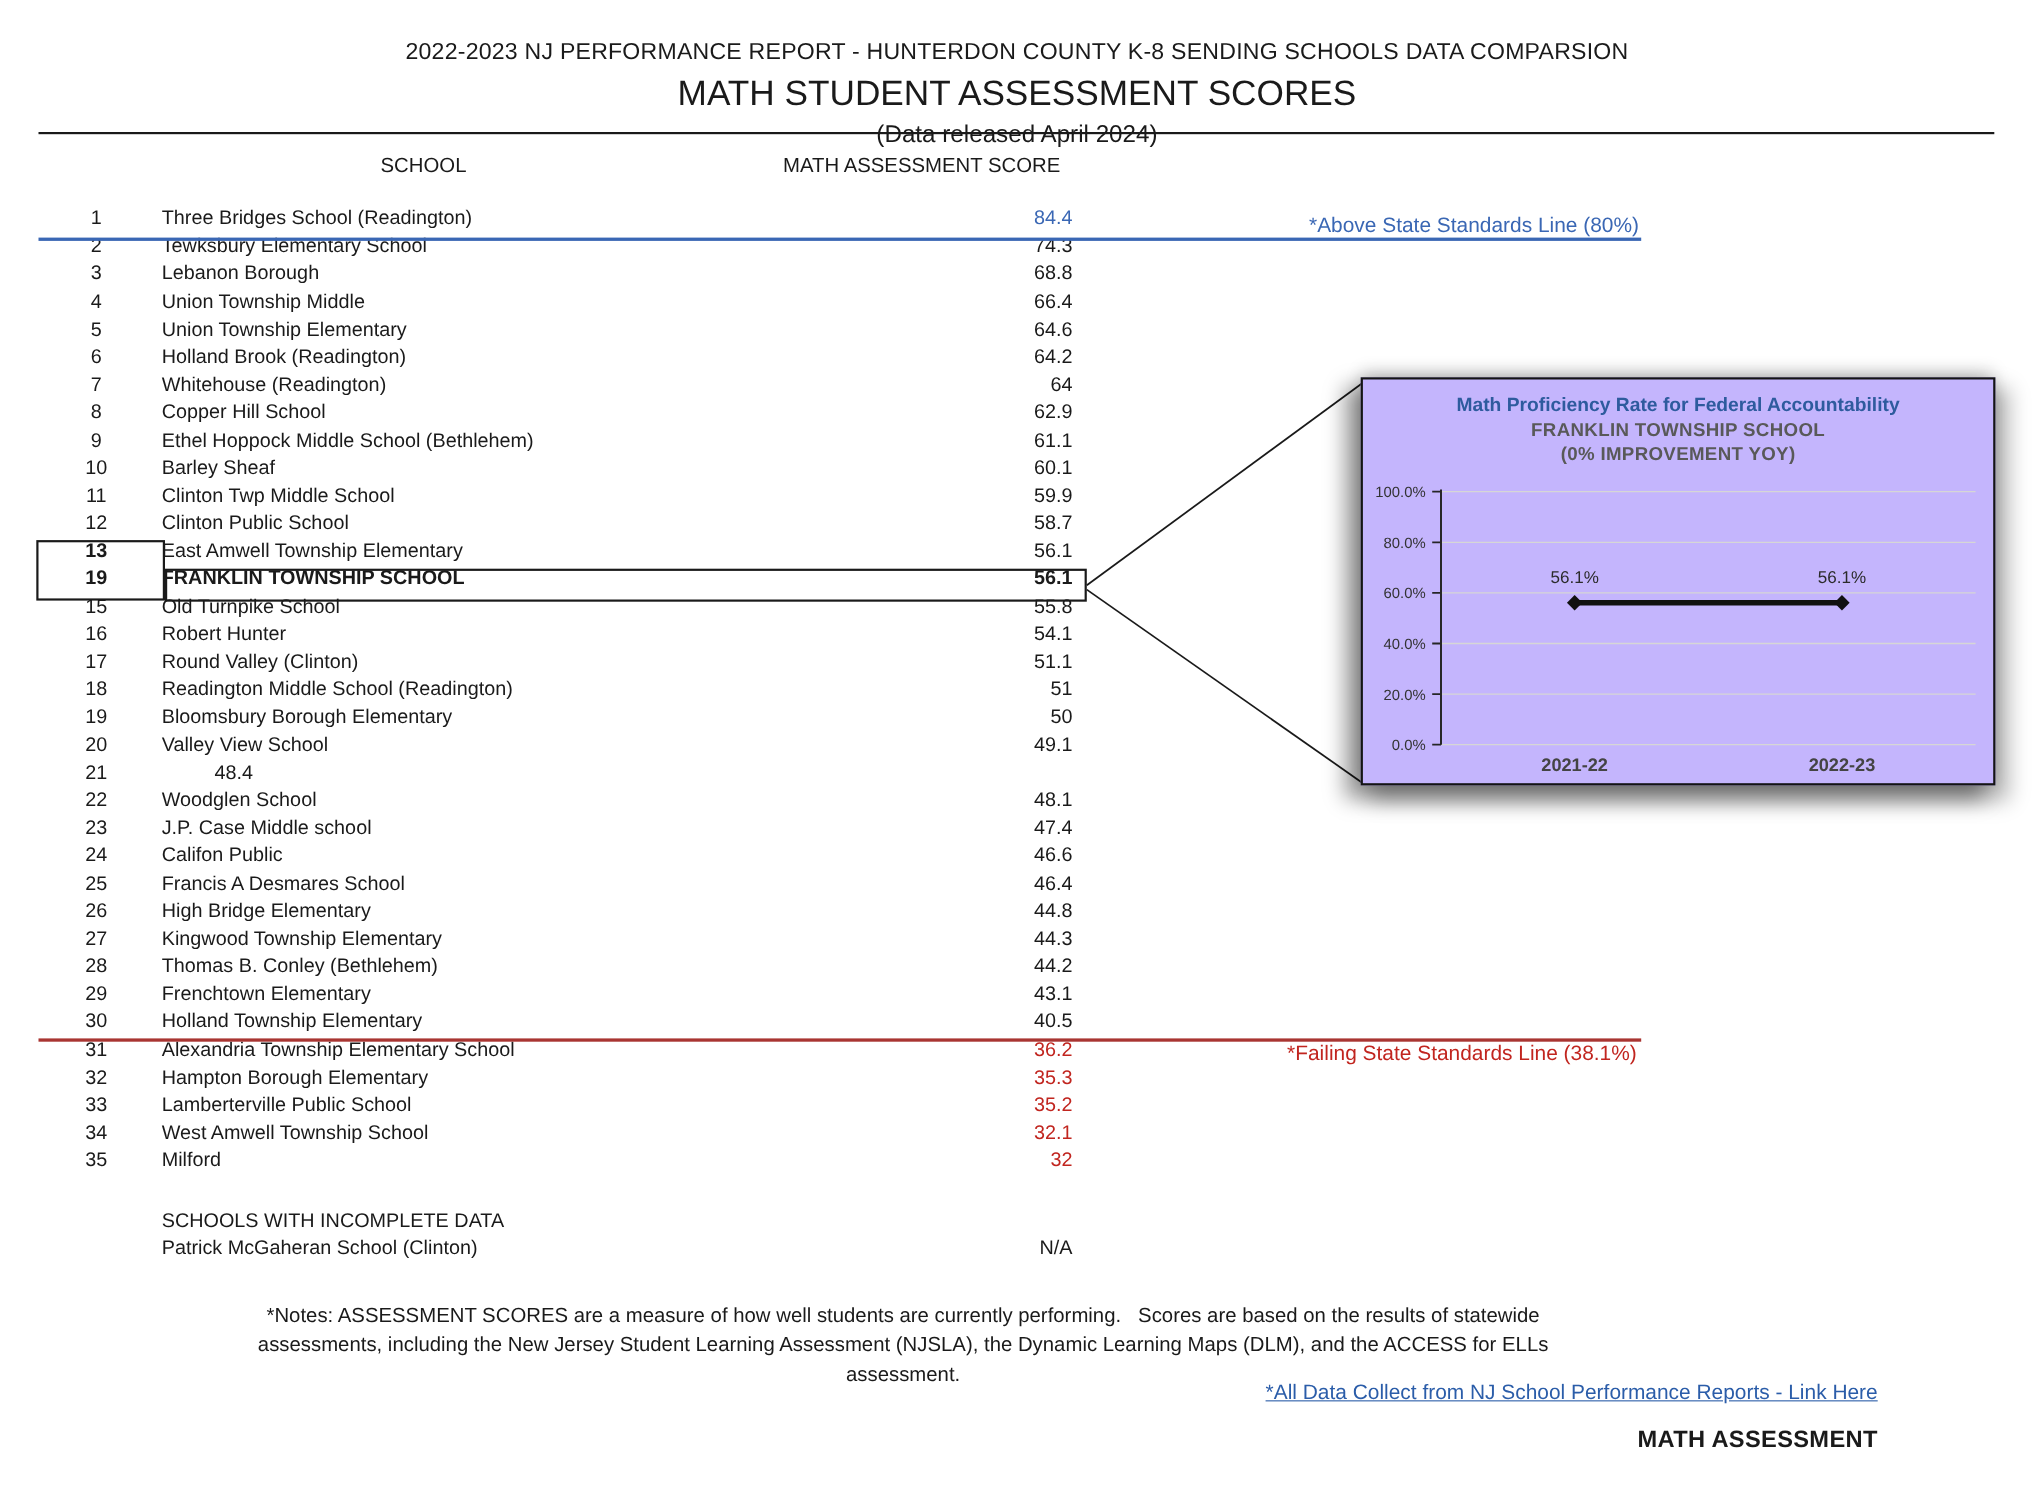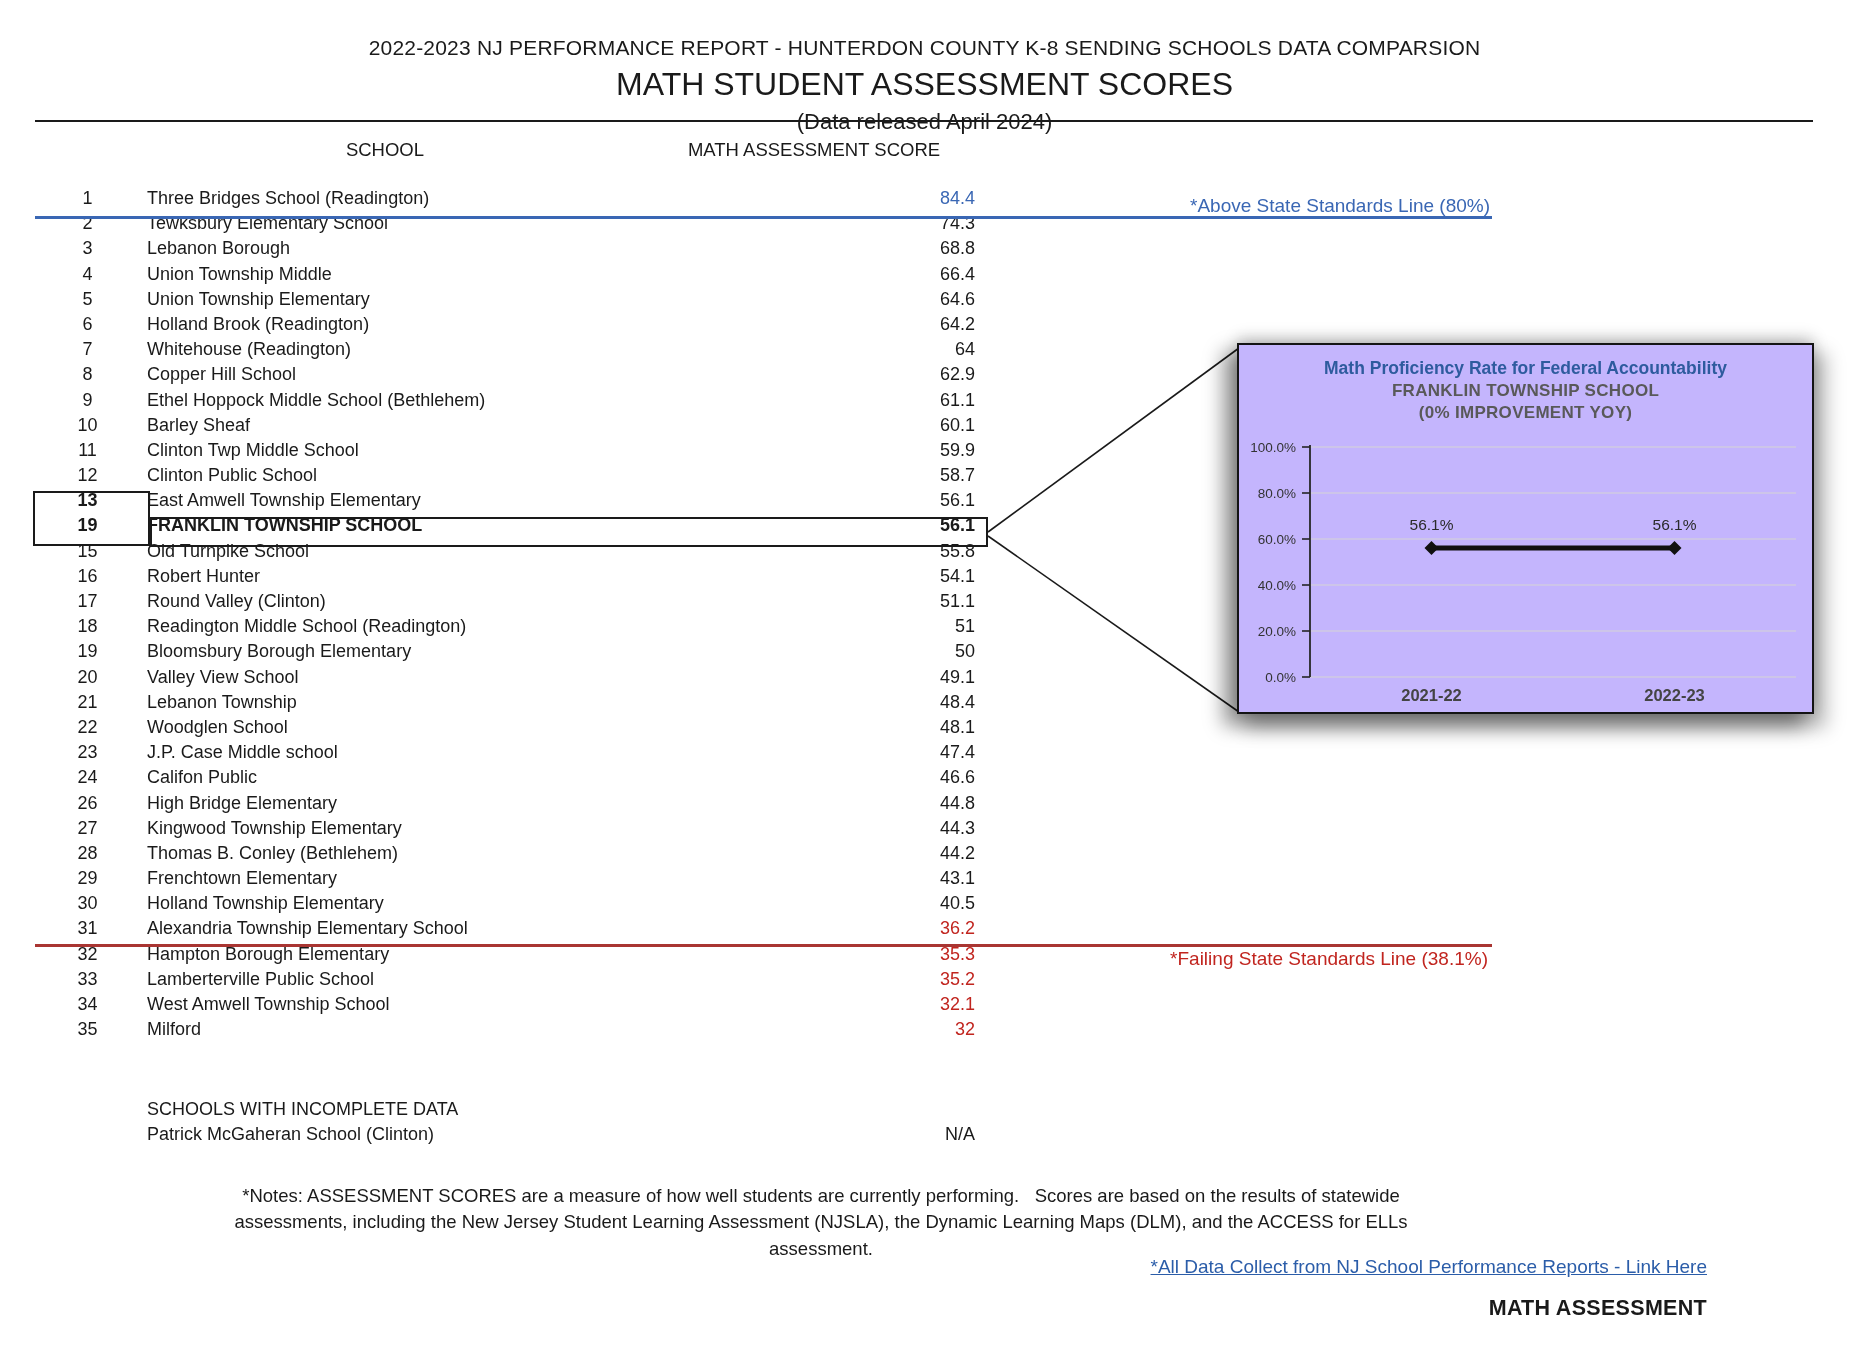--- a/index.html
+++ b/index.html
@@ -9,21 +9,21 @@
 
   
   .title-block{left:0;top:36px;width:1849px;text-align:center;}
   .title-1{font-size:21px;letter-spacing:.2px;}
   .title-2{font-size:32px;margin-top:6px;}
   .title-3{font-size:22px;margin-top:6px;}
   .top-rule{left:35px;top:120px;width:1778px;height:2px;background:#1a1a1a;}
 
   .col-head{top:139px;font-size:18.5px;}
   .col-head-school{left:285px;width:200px;text-align:center;}
-  .col-head-score{left:664px;width:300px;text-align:center;}
+  .col-head-score{left:664px;width:300px;text-align:right;}
 
   
   .rows{left:35px;top:186px;width:940px;}
   .trow{display:flex;height:25.2px;align-items:center;font-size:18px;line-height:25.2px;}
   .trow .rank{width:105px;text-align:center;flex:0 0 auto;}
   .trow .school{padding-left:7px;flex:1 1 auto;white-space:nowrap;}
   .trow .score{flex:0 0 90px;text-align:right;}
   .b{font-weight:bold;}
   .blue{color:var(--accent-blue);}
   .red{color:var(--accent-red);}
@@ -169,37 +169,41 @@
       <span class="school">Bloomsbury Borough Elementary</span>
       <span class="score">50</span>
     </div>
       <div class="trow">
       <span class="rank">20</span>
       <span class="school">Valley View School</span>
       <span class="score">49.1</span>
     </div>
       <div class="trow">
       <span class="rank">21</span>
-      <span class="school">Lebanon Township</span>
       <span class="score">48.4</span>
     </div>
       <div class="trow">
       <span class="rank">22</span>
       <span class="school">Woodglen School</span>
       <span class="score">48.1</span>
     </div>
       <div class="trow">
       <span class="rank">23</span>
       <span class="school">J.P. Case Middle school</span>
       <span class="score">47.4</span>
     </div>
       <div class="trow">
       <span class="rank">24</span>
       <span class="school">Califon Public</span>
       <span class="score">46.6</span>
+    </div>
+      <div class="trow">
+      <span class="rank">25</span>
+      <span class="school">Francis A Desmares School</span>
+      <span class="score">46.4</span>
     </div>
       <div class="trow">
       <span class="rank">26</span>
       <span class="school">High Bridge Elementary</span>
       <span class="score">44.8</span>
     </div>
       <div class="trow">
       <span class="rank">27</span>
       <span class="school">Kingwood Township Elementary</span>
       <span class="score">44.3</span>

